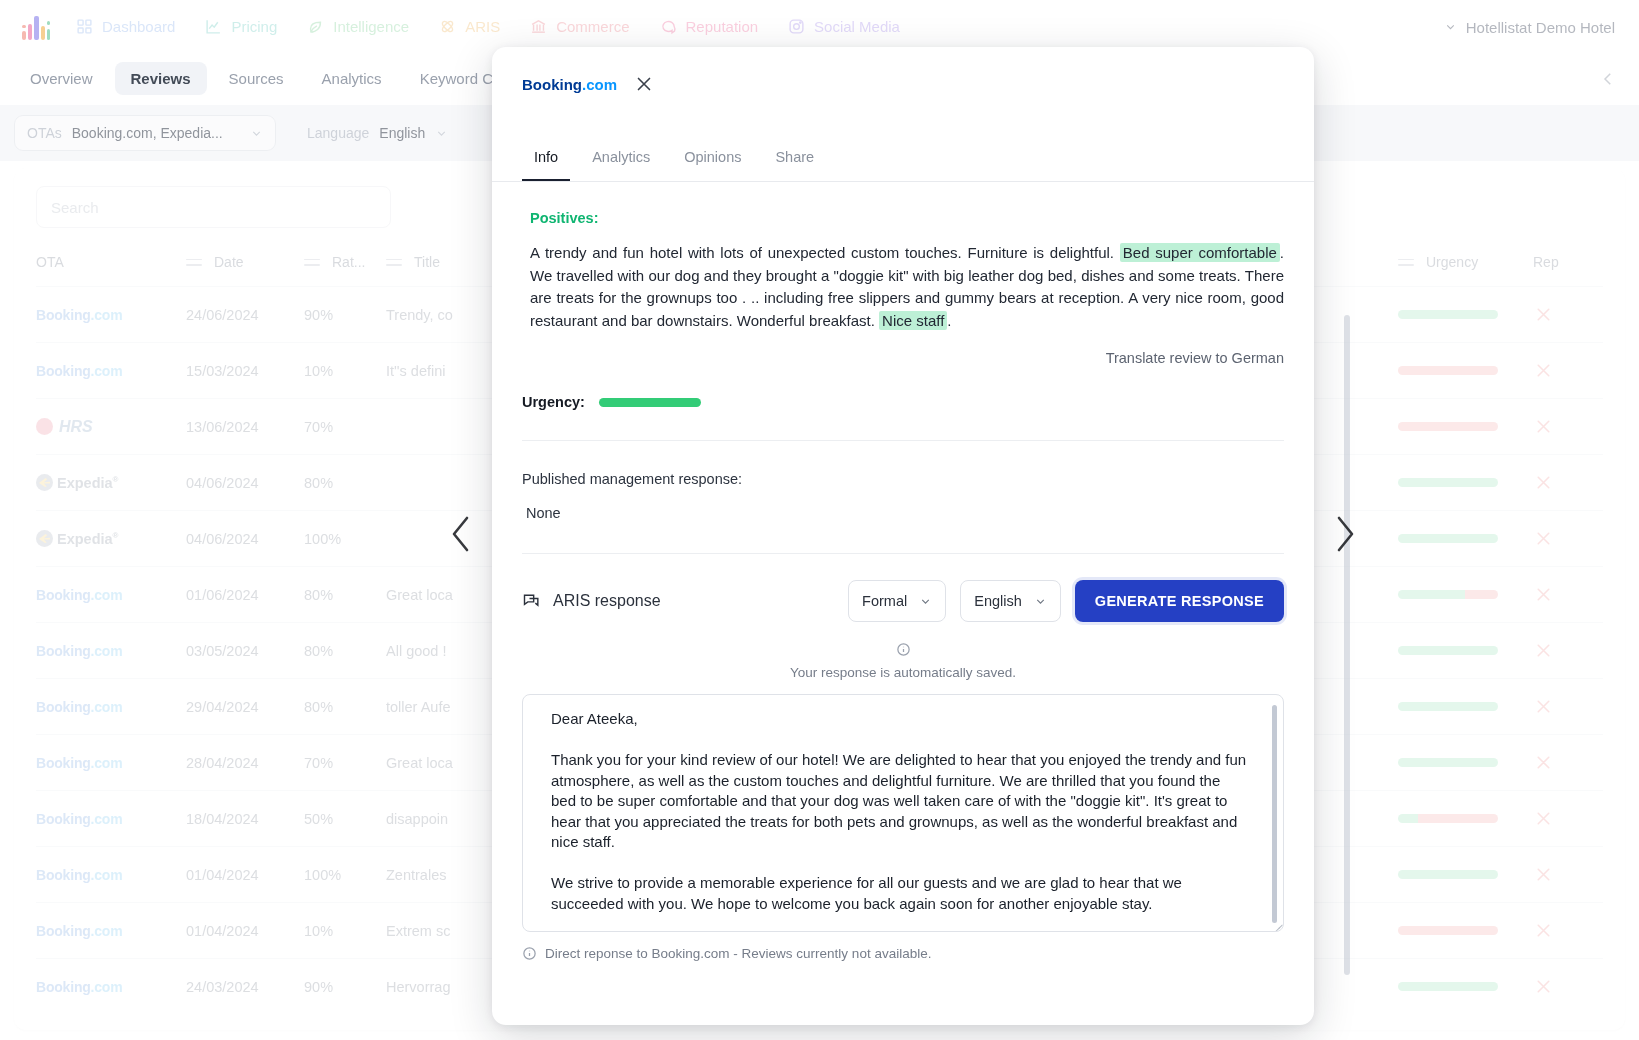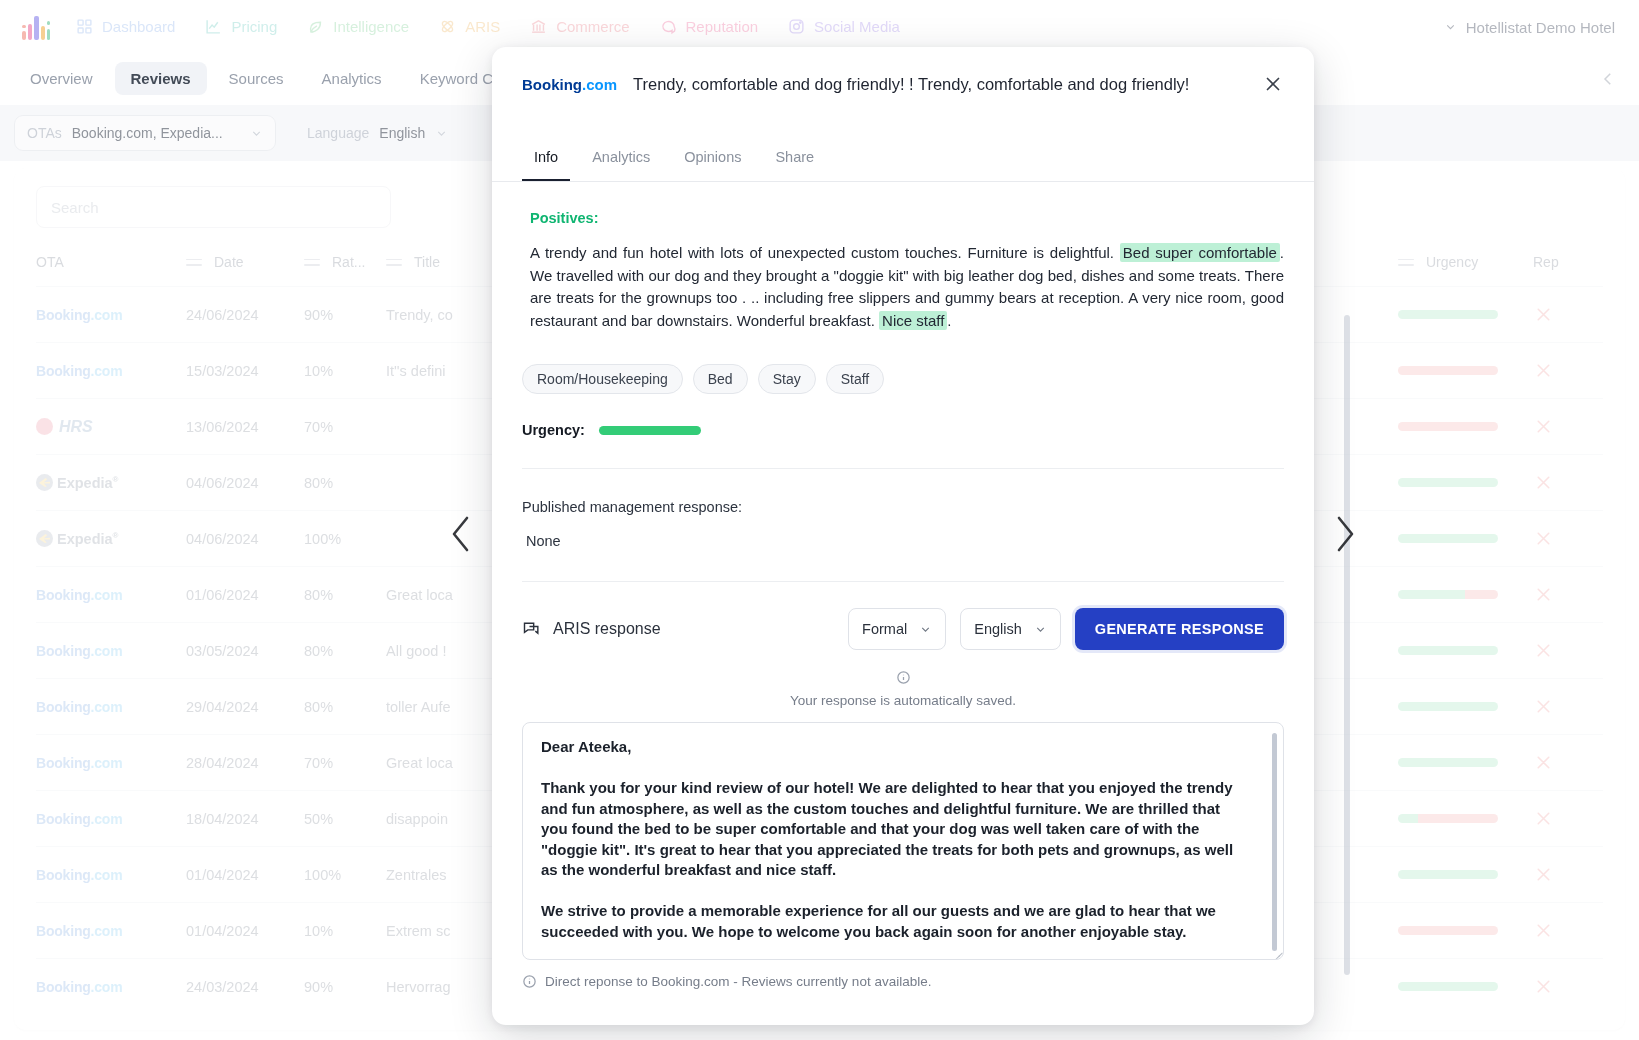--- a/index.html
+++ b/index.html
@@ -205,23 +205,22 @@
     display:flex; align-items:center; padding:0 20px;
     font-size:14.5px; font-weight:700; letter-spacing:.3px; white-space:nowrap;
     box-shadow:0 0 0 3px rgba(37,64,196,.12);
   }
   .hint { display:flex; align-items:center; gap:8px; margin-top:20px; font-size:13.5px; color:#767d8a;flex-direction:column; }
   .i-ico { width:15px; height:15px; }
   .i-ico svg { width:15px; height:15px; display:block; }
 
   .resp-box {
     margin-top:14px; border:1px solid #dfe2e8; border-radius:8px;
-    height:238px; padding:14px 18px 14px 18px; position:relative; overflow:hidden;
+    height:238px; padding:14px 18px 14px 28px; position:relative; overflow:hidden;
     background:#fff;
-    font-weight:bold;
   }
   .resp-text {
     font-size:15px; line-height:20.5px; color:#1b212b; white-space:pre-wrap;
     padding-right:16px;
   }
   .resp-scroll {
     position:absolute; right:6px; top:10px; width:5px; height:218px;
     background:#c3c9d4; border-radius:3px;
   }
   .resp-grip {
@@ -704,47 +703,41 @@
           </svg></span>
     </div>
   </div>
 
   <div class="modal">
 
     <div class="modal-head">
       <div class="bk-logo">
         <span class="p1">Booking</span><span class="p2">.com</span>
       </div>
-      <div class="modal-title">Trendy, comfortable and dog friendly! ! Trendy, comfortable and dog friendly!</div>
       <div class="modal-close">
         <span><svg viewBox="0 0 24 24" fill="none" stroke="#3b414c" stroke-width="1.8" stroke-linecap="round">
               <path d="M6 6l12 12M18 6L6 18"></path>
             </svg></span>
       </div>
     </div>
 
     <div class="modal-tabs">
       <div class="mtab active">Info</div>
       <div class="mtab">Analytics</div>
       <div class="mtab">Opinions</div>
       <div class="mtab">Share</div>
     </div>
 
     <div class="modal-body">
       <div class="pos-label">Positives:</div>
 
       <p class="review-text"><span>A trendy and fun hotel with lots of unexpected custom touches. Furniture is delightful. </span><mark>Bed super comfortable</mark><span>. We travelled with our dog and they brought a "doggie kit" with big leather dog bed, dishes and some treats. There are treats for the grownups too . .. including free slippers and gummy bears at reception. A very nice room, good restaurant and bar downstairs. Wonderful breakfast. </span><mark>Nice staff</mark><span>.</span></p>
 
-
-      <div class="chips">
-        <span class="chip">Room/Housekeeping</span>
-        <span class="chip">Bed</span>
-        <span class="chip">Stay</span>
-        <span class="chip">Staff</span>
-      </div>
+      <div class="translate">Translate review to German</div>
+
 
       <div class="urg-row">
         <span class="lab">Urgency:</span>
         <span class="bar" style="background: rgb(51, 204, 119);"></span>
       </div>
 
       <div class="divider"></div>
 
       <div class="pmr-label">Published management response:</div>
       <div class="pmr-value">None</div>

